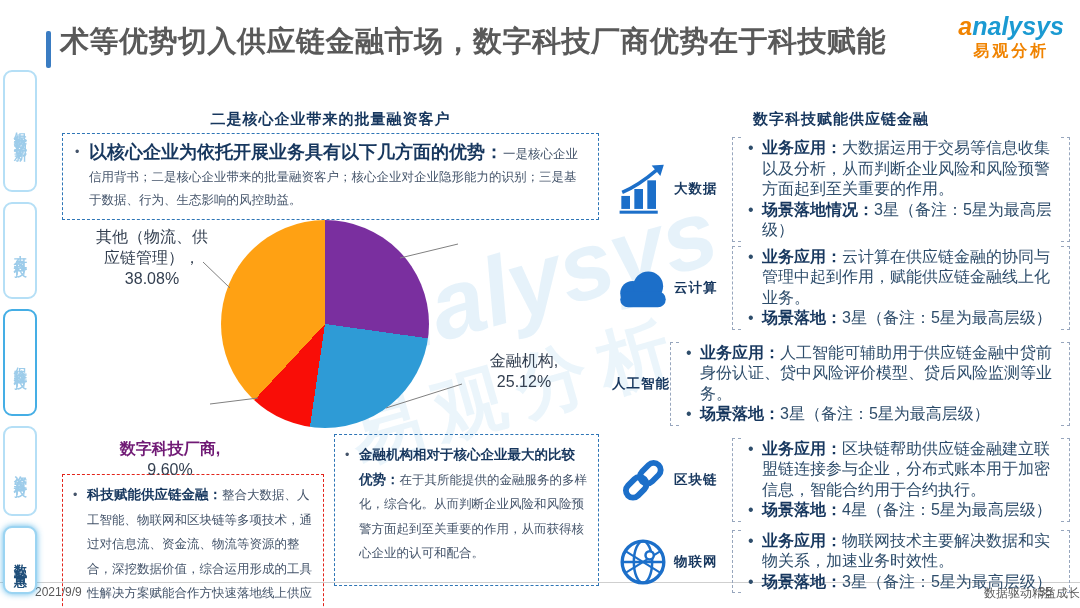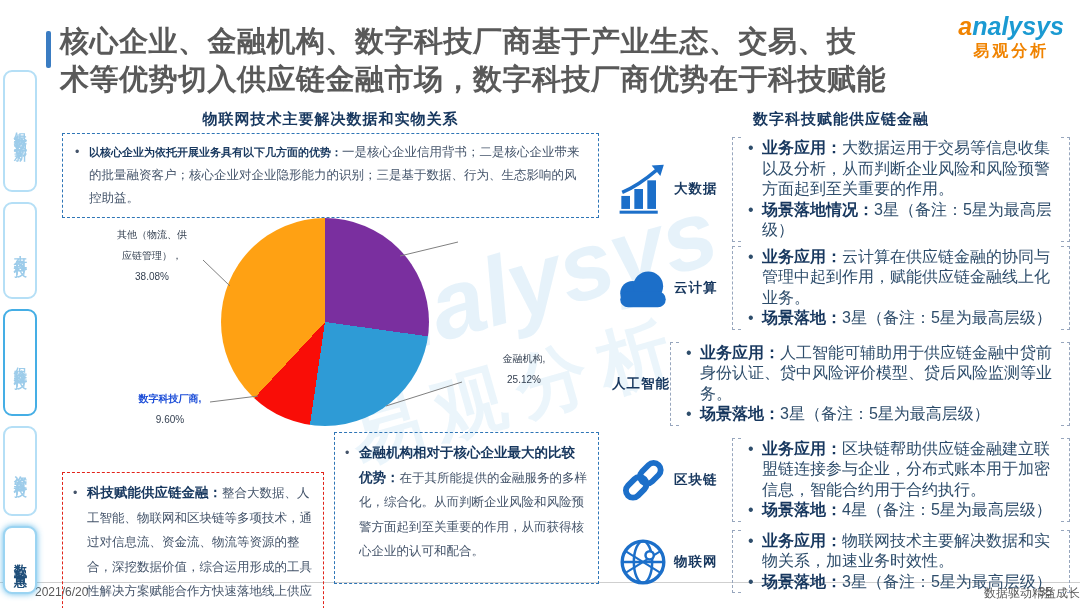--- a/index.html
+++ b/index.html
@@ -37,27 +37,27 @@
   
   .sec-title{margin:0;font-size:15px;font-weight:bold;color:#17375E;text-align:center;letter-spacing:1px;}
   .bullet{position:relative;padding-left:16px;margin:0;}
   .bullet::before{content:"•";position:absolute;left:2px;top:0;color:#44546A;}
   b.lead{color:#17375E;}
 
   
   .left-panel{position:absolute;left:62px;top:110px;width:537px;z-index:3;}
   .top-box{border:1.5px dashed #2E75B6;margin-top:4px;padding:7px 12px 7px 10px;
            font-size:12.5px;line-height:23px;color:#44546A;background:rgba(255,255,255,.6);}
-  .top-box b.lead{font-size:11px;}
+  .top-box b.lead{font-size:18px;}
 
   .chart-area{position:relative;width:537px;height:212px;}
   .pie{position:absolute;left:159px;top:0;width:208px;height:208px;border-radius:50%;}
   .leaders{position:absolute;left:0;top:0;width:537px;height:212px;}
-  .plabel{position:absolute;font-size:10px;color:#333F50;text-align:center;line-height:21px;}
-  .plabel .red{color:#1d4ed8;font-weight:bold;}
+  .plabel{position:absolute;font-size:16px;color:#333F50;text-align:center;line-height:21px;}
+  .plabel .red{color:#701a75;font-weight:bold;margin-top:48px;}
   .lbl-other{left:28px;top:6px;width:124px;}
   .lbl-core{left:398px;top:12px;width:120px;}
   .lbl-fin{left:402px;top:130px;width:120px;}
   .lbl-tech{left:48px;top:170px;width:120px;}
 
   .bottom-row{display:flex;gap:10px;margin-top:2px;}
   .bbox{height:152px;padding:8px 10px 6px 8px;font-size:12.5px;line-height:24.5px;color:#44546A;}
   .bbox b.lead{font-size:13.5px;}
   .red-box{width:262px;border:1.5px dashed #E2231A;margin-top:40px;}
   .blue-box2{width:265px;border:1.5px dashed #2E75B6;}
@@ -99,31 +99,30 @@
   <nav class="sidebar">
     <div class="tab t0">银行数字创新</div>
     <div class="tab t1">支付科技</div>
     <div class="tab t2">保险科技</div>
     <div class="tab t3">资管科技</div>
     <div class="tab t4">数字普惠</div>
   </nav>
 
   <div class="accent-bar"></div>
   <header class="titleblock">
-    <div>核心企业、金融机构、数字科技厂商基于产业生态、交易、技</div>
     <div>术等优势切入供应链金融市场，数字科技厂商优势在于科技赋能</div>
   </header>
 
   <div class="logo">
     <div class="logo-name">analysys</div>
     <div class="logo-cn">易观分析</div>
   </div>
 
   <section class="left-panel">
-    <h2 class="sec-title">物联网技术主要解决数据和实物关系</h2>
+    <h2 class="sec-title">二是核心企业带来的批量融资客户</h2>
 
     <div class="top-box">
       <p class="bullet"><b class="lead">以核心企业为依托开展业务具有以下几方面的优势：</b><span>一是核心企业信用背书；二是核心企业带来的批量融资客户；核心企业对企业隐形能力的识别；三是基于数据、行为、生态影响的风控助益。</span></p>
     </div>
 
     <div class="chart-area">
       <div class="pie" style="background: conic-gradient(rgb(122, 47, 159) 0deg, rgb(122, 47, 159) 97.92deg, rgb(46, 155, 214) 97.92deg, rgb(46, 155, 214) 188.352deg, rgb(249, 13, 7) 188.352deg, rgb(249, 13, 7) 222.912deg, rgb(255, 161, 19) 222.912deg, rgb(255, 161, 19) 360deg);"></div>
       <svg class="leaders" viewBox="0 0 537 212">
         <polyline points="141,42 168,68" fill="none" stroke="#808080" stroke-width="1"></polyline>
         <polyline points="338,38 396,24" fill="none" stroke="#808080" stroke-width="1"></polyline>
@@ -232,18 +231,18 @@
           <p class="bullet"><b class="lead">业务应用：</b><span>物联网技术主要解决数据和实物关系，加速业务时效性。</span></p>
           <p class="bullet"><b class="lead">场景落地：</b><span>3星（备注：5星为最高层级）</span></p>
         </div>
       </div>
 
     </div>
   </section>
 
   <div class="footer-line"></div>
   <footer class="footer">
-    <span class="f-date">2021/6/20</span>
+    <span class="f-date">2021/9/9</span>
     <span class="f-center">数据驱动精益成长</span>
     <span class="f-page">35</span>
   </footer>
 
 </div>
 
 </body></html>

